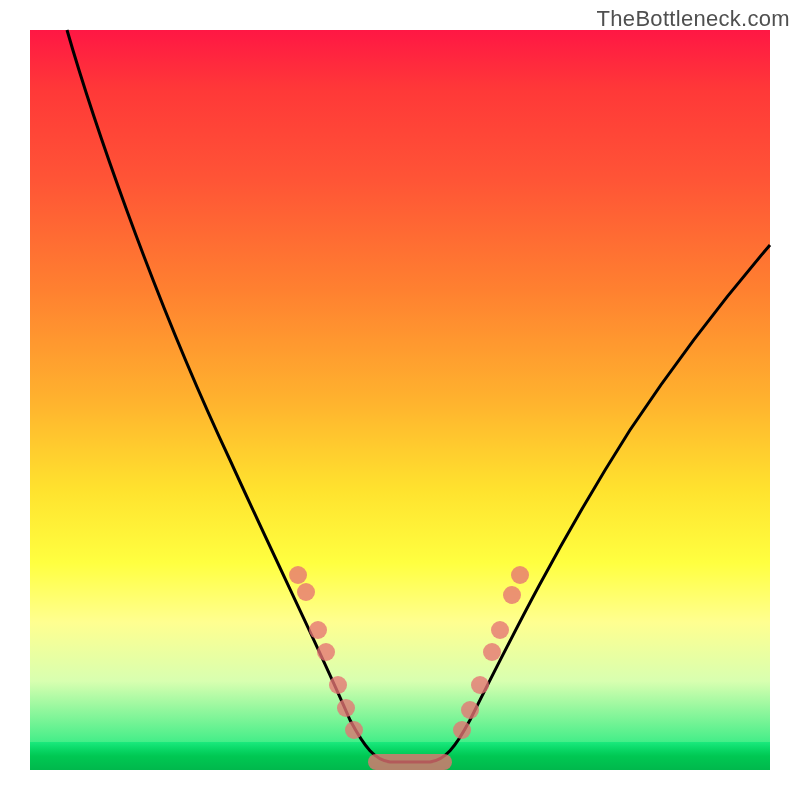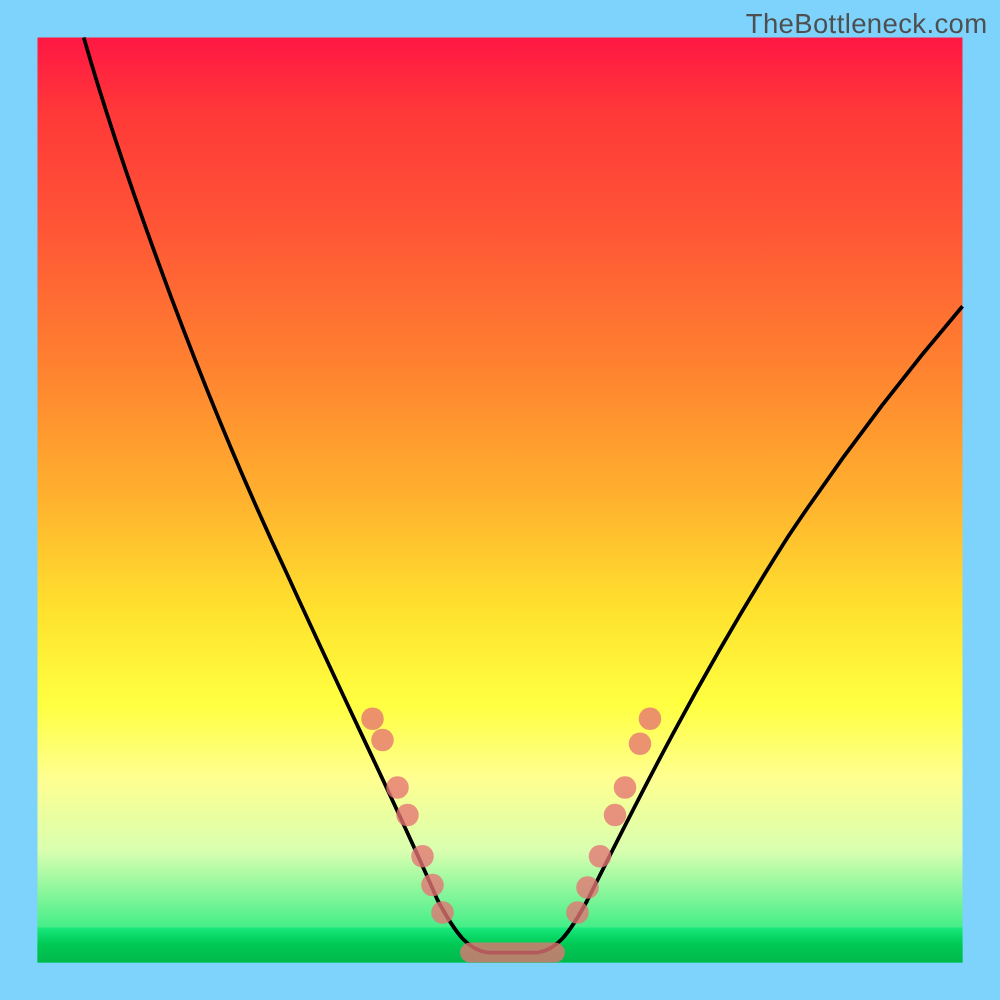--- a/index.html
+++ b/index.html
@@ -7,21 +7,21 @@
     width: 800px;
     height: 800px;
     background: #000;
     position: relative;
     font-family: Arial, sans-serif;
   }
   .outer-frame {
     position: absolute;
     top: 0; left: 0;
     width: 800px; height: 800px;
-    background: #7dd3fc;
+    background: #ffffff;
   }
   .plot-area {
     position: absolute;
     top: 30px;
     left: 30px;
     width: 740px;
     height: 740px;
     background: linear-gradient(to bottom,
       #ff1744 0%,
       #ff3838 8%,

